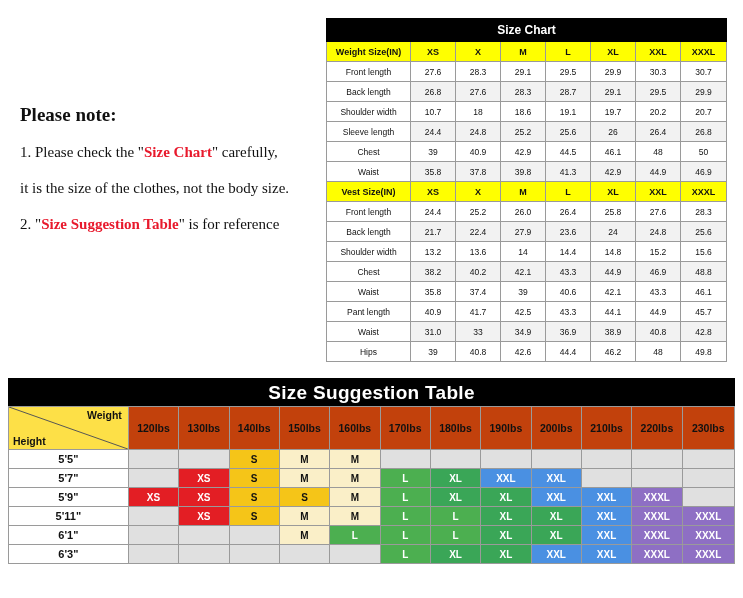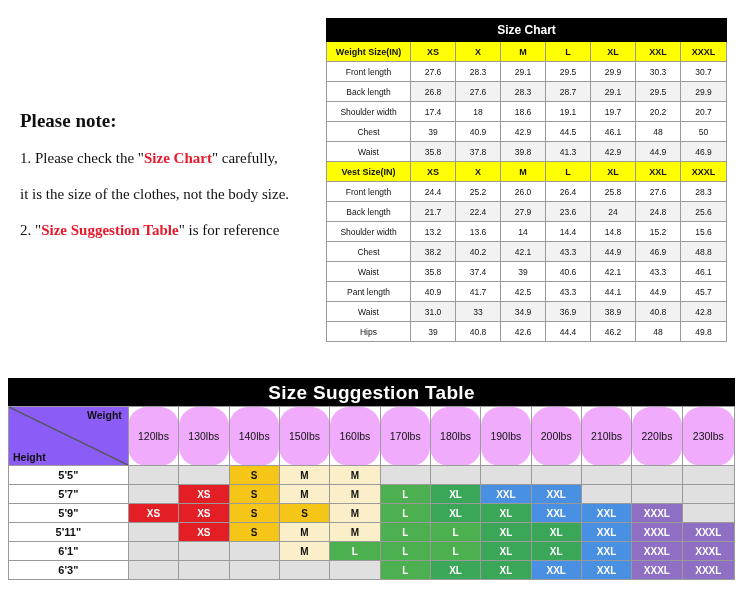--- a/index.html
+++ b/index.html
@@ -12,21 +12,21 @@
     height: 598px;
     position: relative;
     font-family: "Liberation Sans", sans-serif;
     overflow: hidden;
   }
 
   
   #note-block {
     position: absolute;
     left: 20px;
-    top: 110px;
+    top: 104px;
     width: 300px;
   }
   #note-title {
     font-family: "Liberation Serif", serif;
     font-weight: bold;
     font-size: 19px;
     color: #111;
     margin: 0 0 16px 0;
   }
   .note-line {
@@ -114,23 +114,23 @@
   #sugg-table td {
     border: 1px solid #9a9a9a;
     height: 18px;
     text-align: center;
     vertical-align: middle;
     padding: 0;
     font-weight: bold;
   }
   #sugg-table td.corner {
     position: relative;
-    background: #8b5cf6;
+    background: #fde047;
     height: 42px;
-    padding: 8px;
+    padding: 0;
     overflow: hidden;
   }
   .corner-inner { position: absolute; inset: 0; }
   .corner-diag {
     position: absolute;
     left: 0; top: 0;
     width: 100%; height: 100%;
   }
   .corner-weight {
     position: absolute;
@@ -138,24 +138,23 @@
     font-weight: bold;
     font-size: 10.5px;
   }
   .corner-height {
     position: absolute;
     left: 4px; bottom: 2px;
     font-weight: bold;
     font-size: 10.5px;
   }
   #sugg-table td.wcol {
-    background: #f0abfc;
-    font-weight: normal;
+    background: #c2410c;
+    font-weight: bold;
     font-size: 10.5px;
-    border-radius: 19px;
   }
   #sugg-table td.hcol {
     background: #ffffff;
     font-weight: bold;
     font-size: 11px;
   }
   
   .c-empty { background: #e0e0e0; }
   .c-xs { background: #e31e24; color: #ffffff; }
   .c-s  { background: #f5c518; color: #111111; }
@@ -221,27 +220,37 @@
         <td class="cell-b">26.8</td>
         <td class="cell-b">27.6</td>
         <td class="cell-b">28.3</td>
         <td class="cell-b">28.7</td>
         <td class="cell-b">29.1</td>
         <td class="cell-b">29.5</td>
         <td class="cell-b">29.9</td>
       </tr>
       <tr>
         <td class="rowlabel">Shoulder width</td>
-        <td class="cell-a">17.4</td>
+        <td class="cell-a">10.7</td>
         <td class="cell-a">18</td>
         <td class="cell-a">18.6</td>
         <td class="cell-a">19.1</td>
         <td class="cell-a">19.7</td>
         <td class="cell-a">20.2</td>
         <td class="cell-a">20.7</td>
+      </tr>
+      <tr>
+        <td class="rowlabel">Sleeve length</td>
+        <td class="cell-b">24.4</td>
+        <td class="cell-b">24.8</td>
+        <td class="cell-b">25.2</td>
+        <td class="cell-b">25.6</td>
+        <td class="cell-b">26</td>
+        <td class="cell-b">26.4</td>
+        <td class="cell-b">26.8</td>
       </tr>
       <tr>
         <td class="rowlabel">Chest</td>
         <td class="cell-a">39</td>
         <td class="cell-a">40.9</td>
         <td class="cell-a">42.9</td>
         <td class="cell-a">44.5</td>
         <td class="cell-a">46.1</td>
         <td class="cell-a">48</td>
         <td class="cell-a">50</td>

